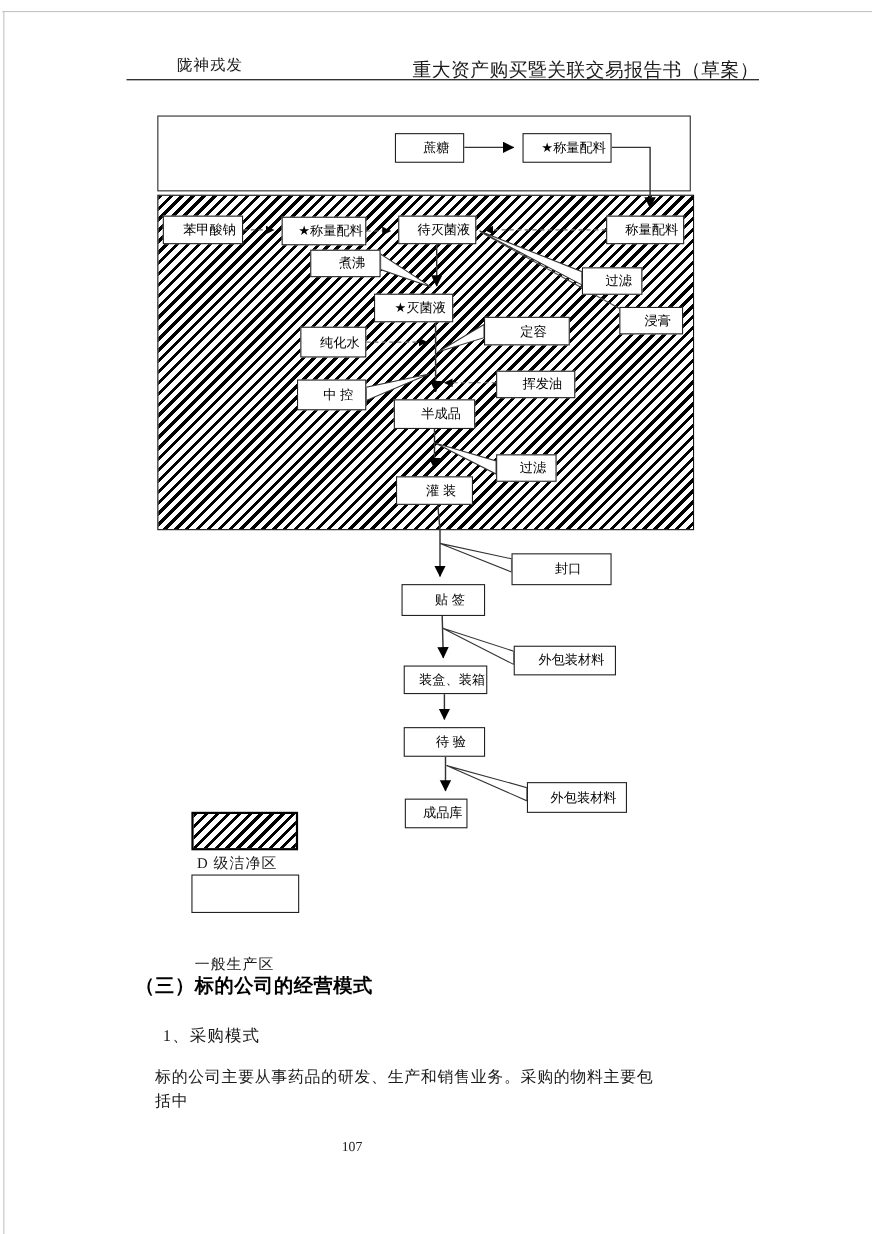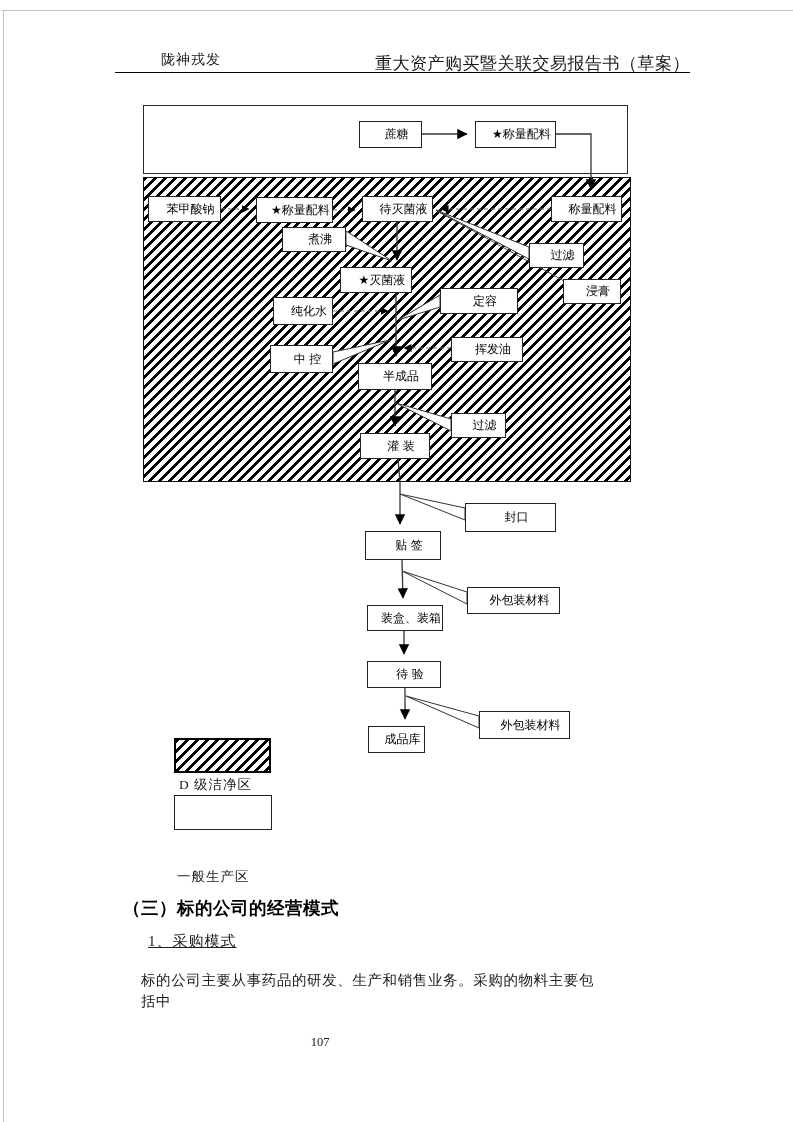--- a/index.html
+++ b/index.html
@@ -21,22 +21,22 @@
   .conn .t{stroke:#4a4a4a;stroke-width:1;fill:none;}
   .conn .w{fill:#fff;stroke:#333;stroke-width:1;}
   .fb{position:absolute;z-index:3;box-sizing:border-box;background:#fff;border:1.2px solid #222;
       display:flex;align-items:center;justify-content:center;white-space:nowrap;
       font-family:"Liberation Sans","DejaVu Sans",sans-serif;font-size:12px;color:#000;padding-left:12px;}
   .legend-swatch{position:absolute;box-sizing:border-box;z-index:3;}
   .lg-clean{left:174px;top:738px;width:97px;height:35px;border:2px solid #000;}
   .lg-general{left:174px;top:795px;width:98px;height:35px;border:1.6px solid #222;background:#fff;}
   .legend-label{position:absolute;z-index:3;font-size:13.5px;letter-spacing:1px;}
   .sec-heading{position:absolute;left:123px;top:884px;font-family:"Liberation Sans","DejaVu Sans",sans-serif;
-      font-weight:bold;font-size:17.5px;letter-spacing:0.5px;color:#000;margin-top:12px;}
-  .sec-sub{position:absolute;left:148px;top:932px;font-size:15px;letter-spacing:1px;text-decoration:underline;}
+      font-weight:bold;font-size:17.5px;letter-spacing:0.5px;color:#000;}
+  .sec-sub{position:absolute;left:148px;top:932px;font-size:15px;letter-spacing:1px;}
   .sec-par{position:absolute;left:141px;top:970px;width:462px;font-size:14.5px;letter-spacing:0.6px;line-height:1.45;}
   .page-num{position:absolute;left:0;top:1035px;width:640px;text-align:center;font-size:12.5px;}
 </style>
 </head>
 <body>
 
 <div class="page">
   <div class="scan-h"></div>
   <div class="scan-v"></div>
 

